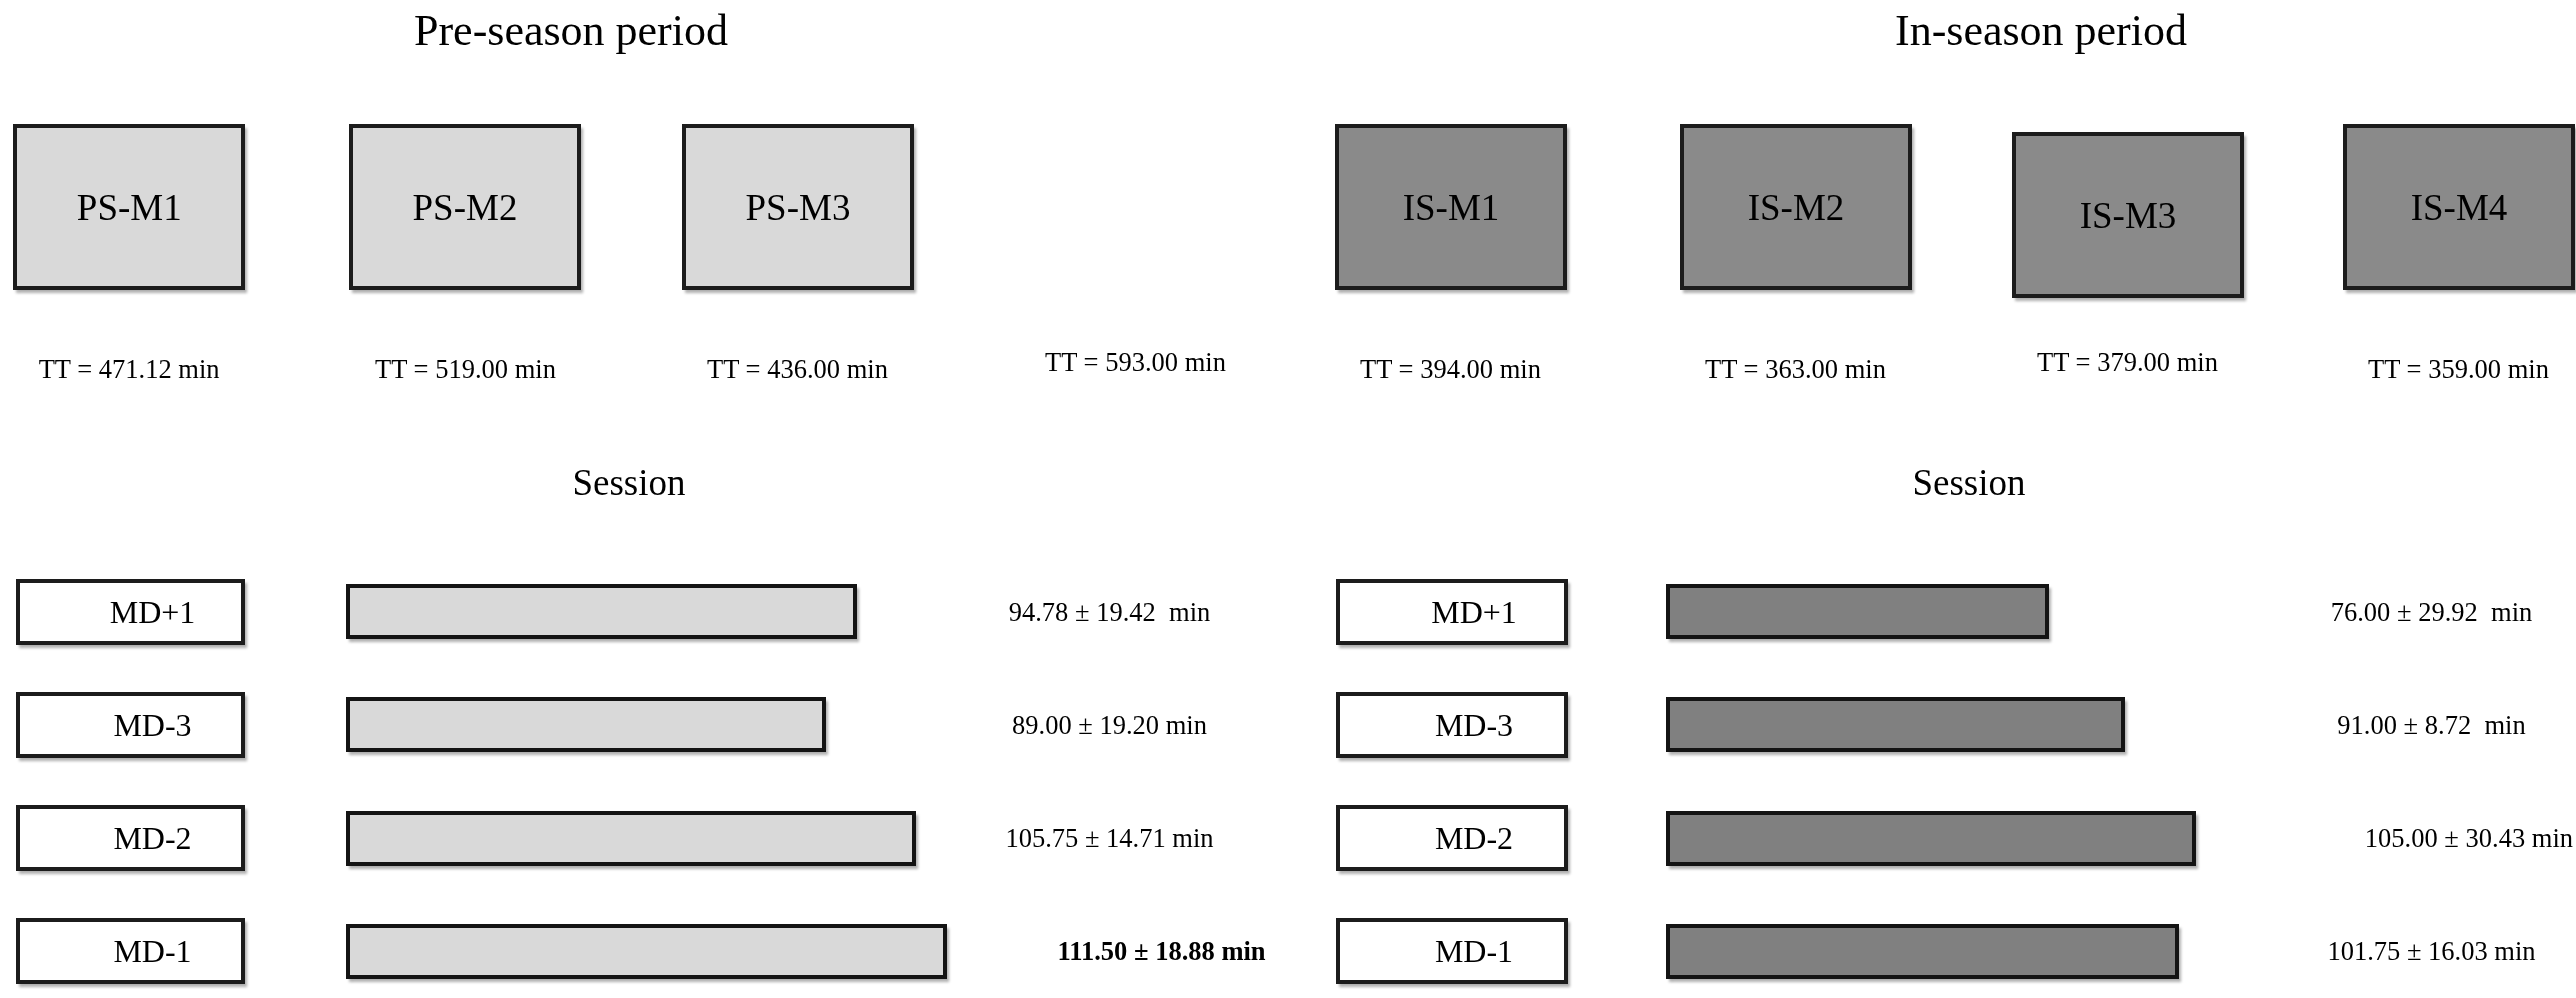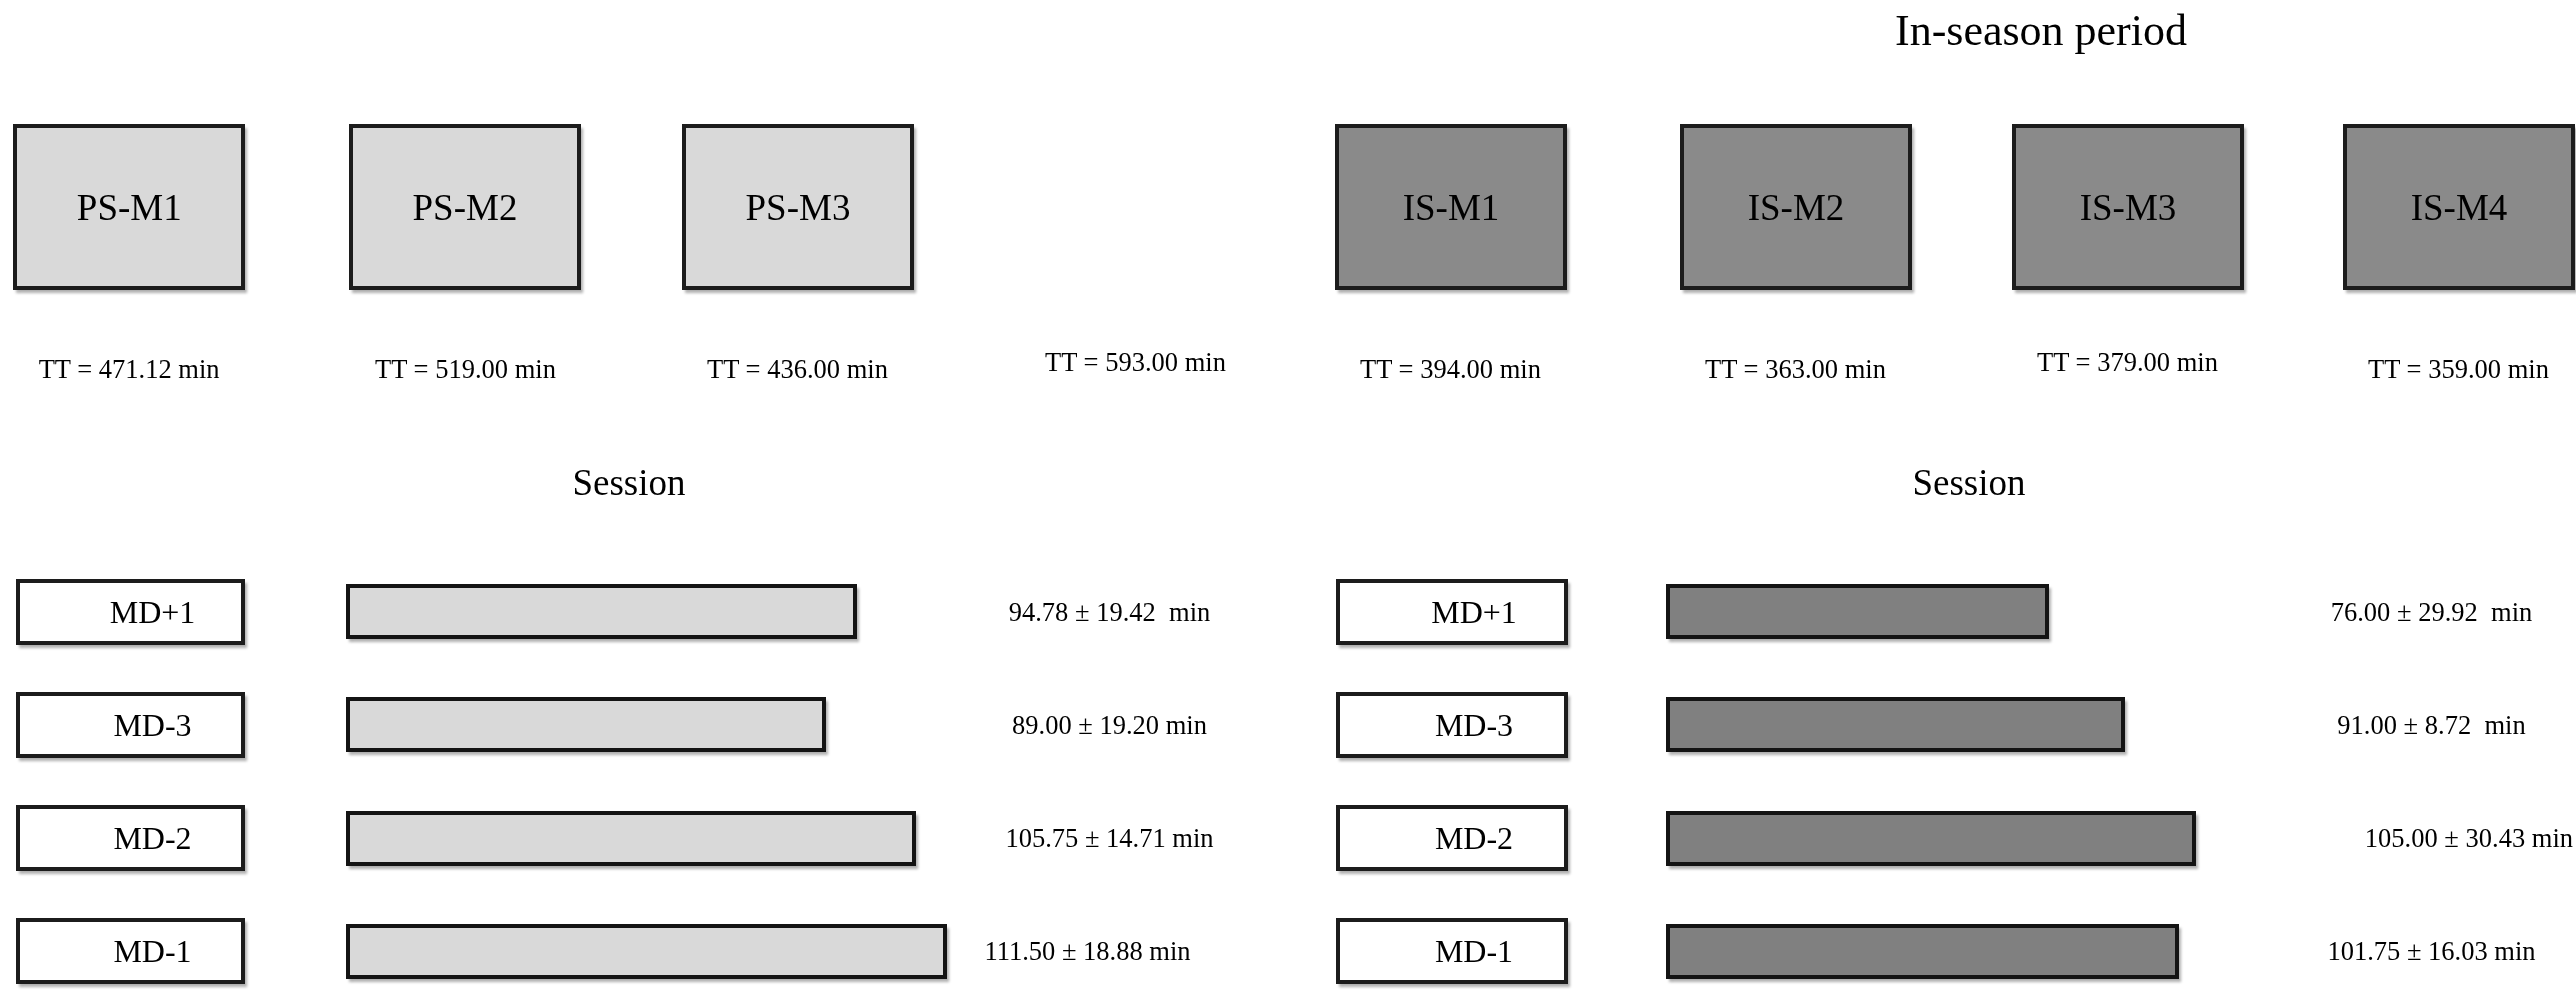--- a/index.html
+++ b/index.html
@@ -67,39 +67,40 @@
     font-size: 26.5px;
     text-align: center;
     white-space: pre;
   }
 </style>
 </head>
 <body>
 
 <div class="figure">
 
+  <div class="abs period-title" style="left:350px; top:5.3px; width:442px;">Pre-season period</div>
   <div class="abs period-title" style="left:1820px; top:5.3px; width:442px;">In-season period</div>
 
   <div class="abs mc-box mc-light" style="left:13.3px; top:124px;">
     <span>PS-M1</span>
   </div>
   <div class="abs mc-box mc-light" style="left:349px; top:124px;">
     <span>PS-M2</span>
   </div>
   <div class="abs mc-box mc-light" style="left:682px; top:124px;">
     <span>PS-M3</span>
   </div>
 
   <div class="abs mc-box mc-dark" style="left:1335px; top:124px;">
     <span>IS-M1</span>
   </div>
   <div class="abs mc-box mc-dark" style="left:1680px; top:124px;">
     <span>IS-M2</span>
   </div>
-  <div class="abs mc-box mc-dark" style="left:2012px; top:124px;">
+  <div class="abs mc-box mc-dark" style="left:2012px; top:132px;">
     <span>IS-M3</span>
   </div>
   <div class="abs mc-box mc-dark" style="left:2343px; top:124px;">
     <span>IS-M4</span>
   </div>
 
   <div class="abs tt-label" style="left:-12.4px; top:354px;">TT = 471.12 min</div>
   <div class="abs tt-label" style="left:324px; top:354px;">TT = 519.00 min</div>
   <div class="abs tt-label" style="left:656px; top:354px;">TT = 436.00 min</div>
   <div class="abs tt-label" style="left:994px; top:347px;">TT = 593.00 min</div>
@@ -126,21 +127,21 @@
   <div class="abs md-box" style="left:16px; top:805px; width:229px;">
     <span>MD-2</span>
   </div>
   <div class="abs bar bar-light" style="left: 346px; top: 811px; width: 570px;"></div>
   <div class="abs val-label" style="left:968px; top:823px;">105.75 ± 14.71 min</div>
 
   <div class="abs md-box" style="left:16px; top:918px; width:229px;">
     <span>MD-1</span>
   </div>
   <div class="abs bar bar-light" style="left: 346px; top: 924px; width: 601px;"></div>
-  <div class="abs val-label" style="left:946px; top:936px;">111.50 ± 18.88 min</div>
+  <div class="abs val-label" style="left:1020px; top:936px;font-weight:bold;">111.50 ± 18.88 min</div>
 
   <div class="abs md-box" style="left:1336px; top:579px; width:232px;">
     <span>MD+1</span>
   </div>
   <div class="abs bar bar-dark" style="left: 1666px; top: 584px; width: 383px;"></div>
   <div class="abs val-label" style="left:2290px; top:597px;">76.00 ± 29.92  min</div>
 
   <div class="abs md-box" style="left:1336px; top:692px; width:232px;">
     <span>MD-3</span>
   </div>

